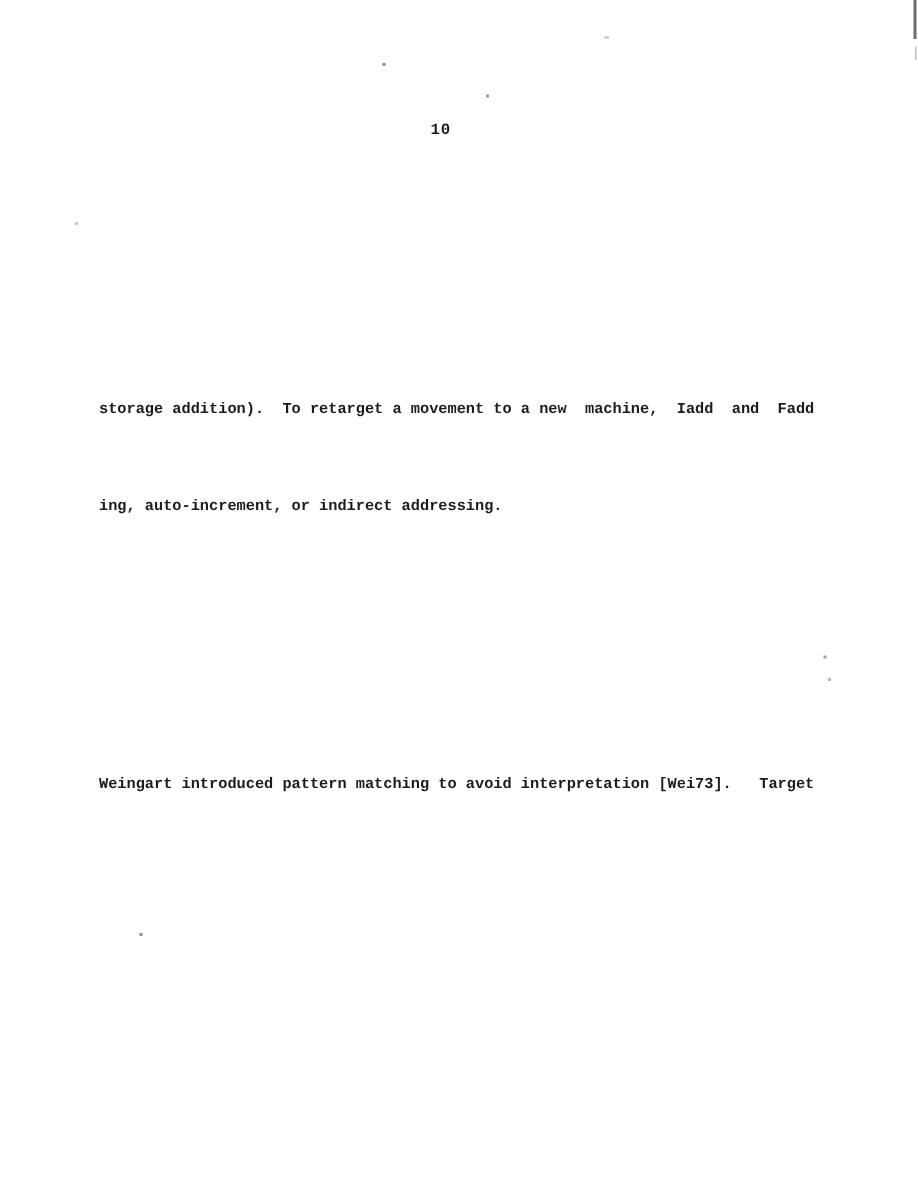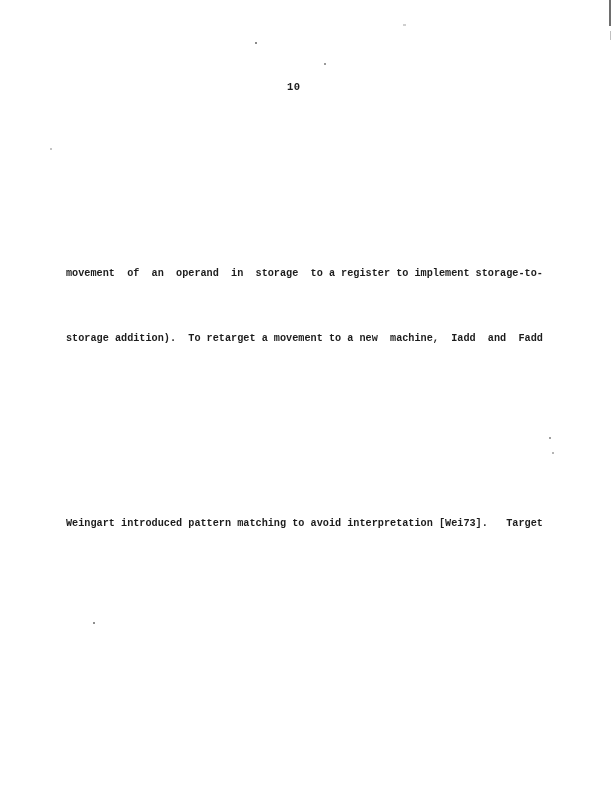--- a/index.html
+++ b/index.html
@@ -69,22 +69,22 @@
 </head>
 <body>
 
 <div class="page">
 
   <div class="page-number">10</div>
 
   <div class="text-block">
 
     <div class="para">
-      <div class="line">movement  of  an  operand  in  storage  to a register to implement storage-to-</div>
       <div class="line">storage addition).  To retarget a movement to a new  machine,  Iadd  and  Fadd</div>
+      <div class="line">ing, auto-increment, or indirect addressing.</div>
     </div>
 
     <div class="para gap-before">
       <div class="line">Weingart introduced pattern matching to avoid interpretation [Wei73].   Target</div>
       
       
       
       
       
       

